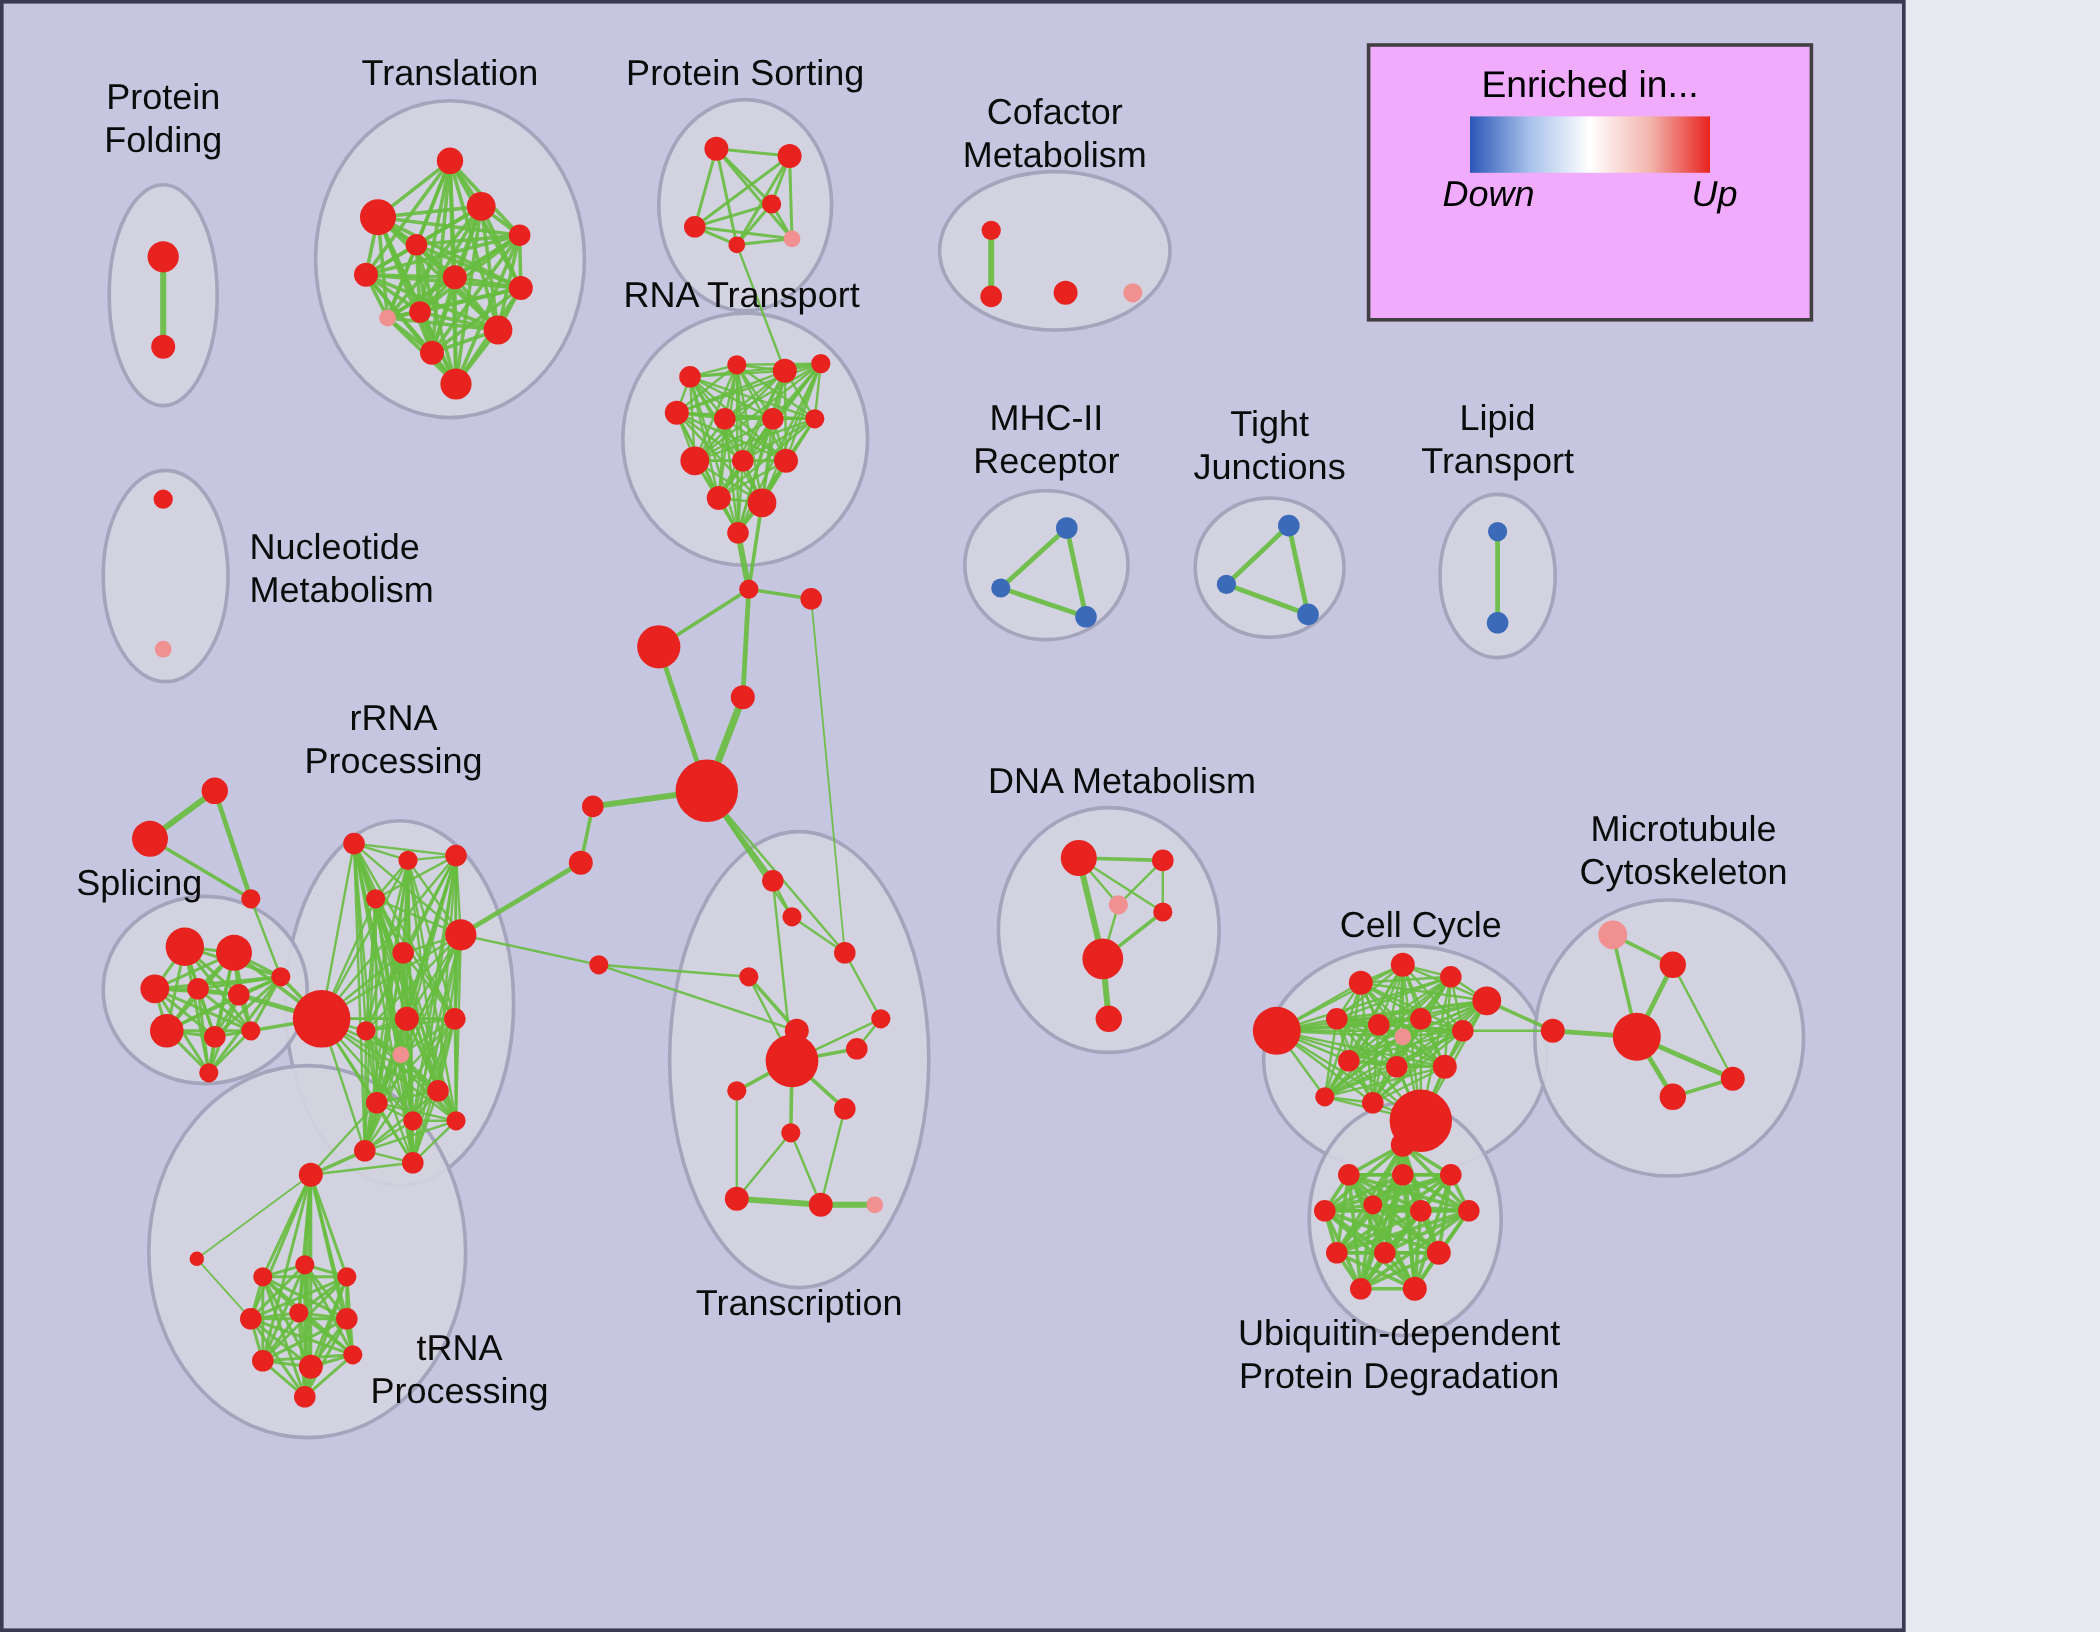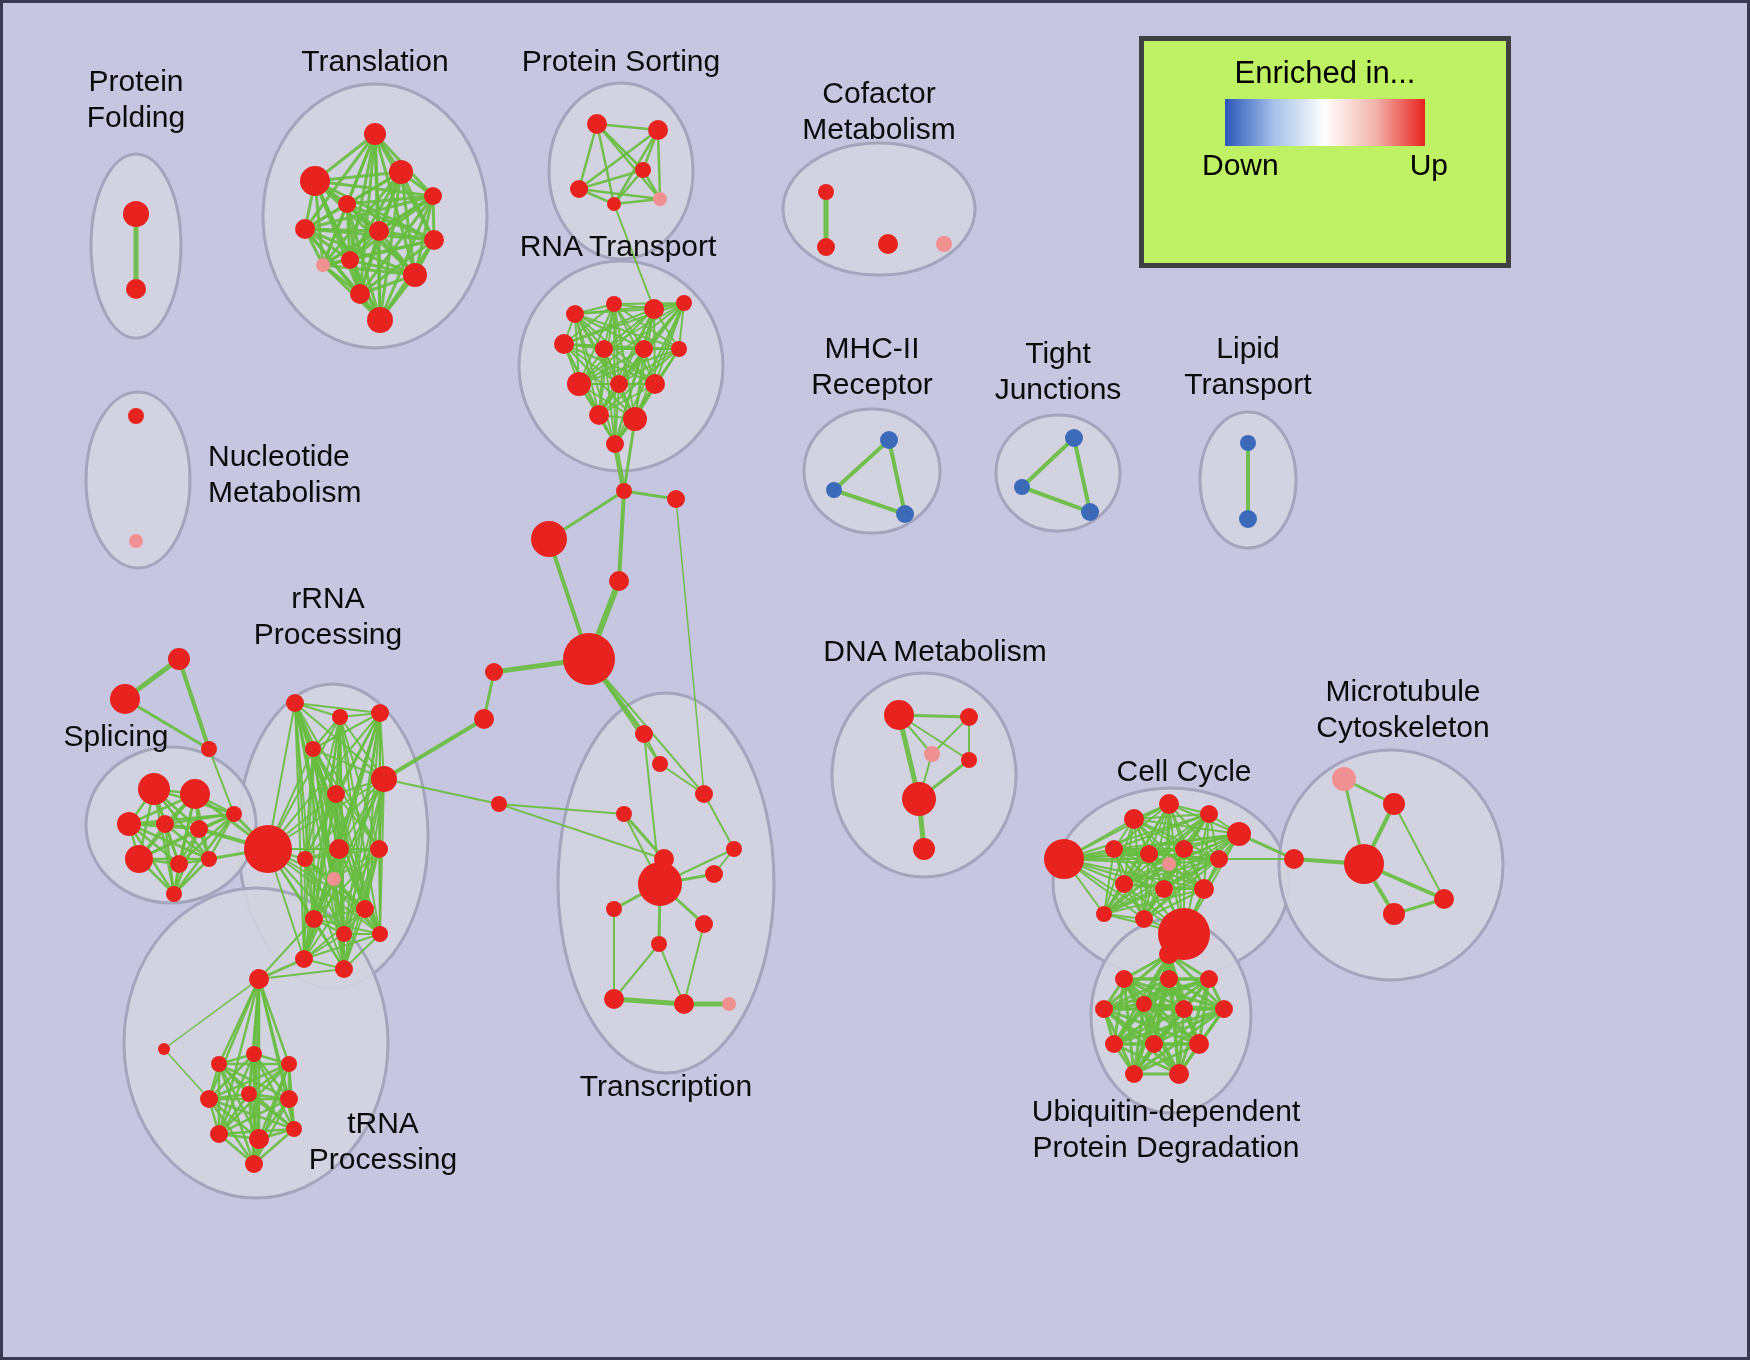--- a/index.html
+++ b/index.html
@@ -1,35 +1,35 @@
 <!DOCTYPE html>
 <html><head>
 <meta charset="utf-8">
 <style>
   body { margin:0; background:#e9e9f1; }
   .figure {
-    position:relative; width:1750px; height:1360px;
+    position:relative; width:1588px; height:1360px;
     background:#c6c6e0; border:3px solid #3a3a52; box-sizing:border-box;
     overflow:hidden; font-family:"Liberation Sans", sans-serif;
   }
   .net-svg { position:absolute; left:0; top:0; }
   .net-svg text {
     font-family:"Liberation Sans", sans-serif;
     font-size:30px; fill:#0b0b0b;
   }
   .legend {
     position:absolute; left:1136px; top:33px; width:372px; height:232px;
-    background:#bef264; border:5px solid #404040; box-sizing:border-box;
+    background:#f0abfc; border:3px solid #404040; box-sizing:border-box;
     text-align:center; color:#000;
   }
   .legend-title { font-size:31px; margin-top:14px; }
   .gradient-bar { width:200px; height:47px; margin:8px auto 0; }
   .du-row {
     display:flex; justify-content:space-between;
-    width:246px; margin:2px auto 0; font-size:30px;
+    width:246px; margin:2px auto 0; font-size:30px;font-style:italic;
   }
   .legend-sub { font-size:27px; margin-top:8px; line-height:1.25; }
   .legend-sub2 { font-size:27px; margin-top:2px; }
 </style>
 </head>
 <body>
 
 <div class="figure">
 
   <svg id="net" class="net-svg" width="1750" height="1360">

